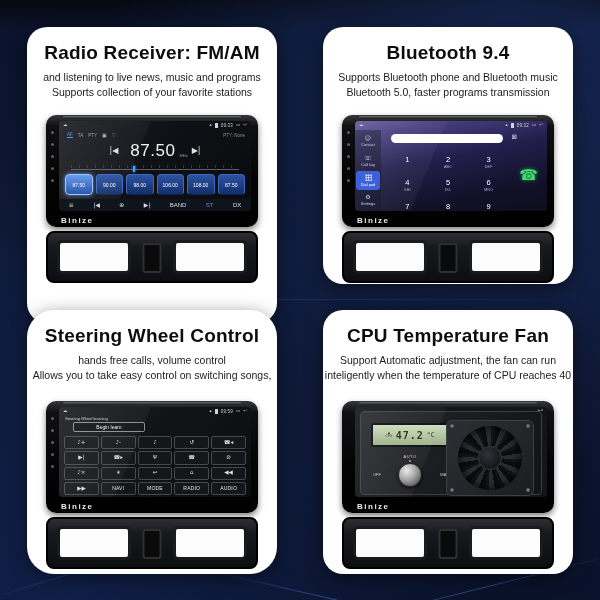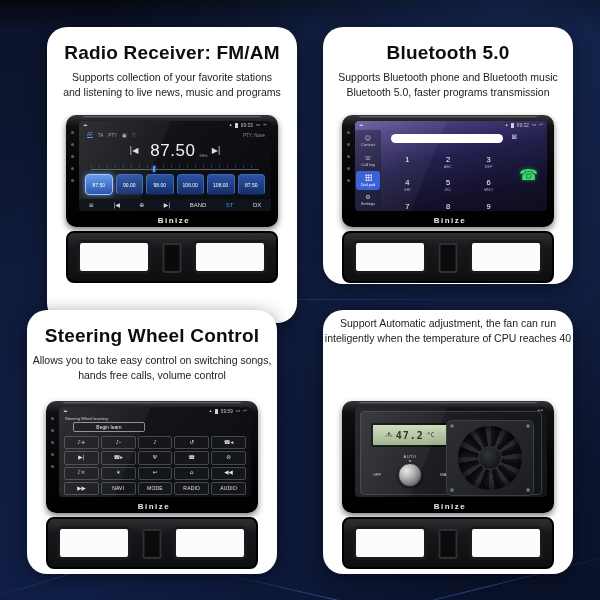--- a/index.html
+++ b/index.html
@@ -14,44 +14,44 @@
                radial-gradient(ellipse at 10% 100%, rgba(35,70,160,.25), transparent 55%);
     pointer-events:none; }
   .diag { position:absolute; height:1px;
     background:linear-gradient(90deg,transparent, rgba(90,130,240,.45), transparent); }
   .hline { position:absolute; left:0; top:299px; width:600px; height:1px;
     background:linear-gradient(90deg,transparent, rgba(60,100,200,.28), transparent); }
 
   
   .card { position:absolute; width:250px; background:#fff; border-radius:20px;
     overflow:hidden; box-shadow:0 4px 18px rgba(0,0,0,.45); }
-  #card-radio     { left:27px;  top:27px;  height:296px;margin-left:20px; }
+  #card-radio     { left:27px;  top:27px;  height:296px; }
   #card-bluetooth { left:323px; top:27px;  height:257px; }
-  #card-swc       { left:27px;  top:310px; height:264px; }
+  #card-swc       { left:27px;  top:310px; height:264px;border-radius:27px; }
   #card-fan       { left:323px; top:310px; height:264px; }
   .card-title { margin-top:15px; text-align:center; font-size:19px; font-weight:700;
     color:#0d0d0d; letter-spacing:.2px; }
   .card-desc { margin-top:6px; text-align:center; font-size:10.5px; color:#1b1b1b; line-height:1.4; }
 
   
   .device { position:absolute; left:50%; transform:translateX(-50%); top:88px; width:212px; }
   #card-swc .device, #card-fan .device { top:91px; }
   .bezel { position:relative; width:212px; height:112px; border-radius:10px;
     background:linear-gradient(180deg,#36373a 0%, #101013 10%, #040405 55%, #000 100%);
     box-shadow:0 3px 6px rgba(0,0,0,.5); }
   .bezel::before { content:""; position:absolute; top:1px; left:8%; right:8%; height:2px;
     background:linear-gradient(180deg,#6b6d72,transparent); border-radius:2px; }
   .side-btns { position:absolute; left:3px; top:16px; width:7px; display:flex;
     flex-direction:column; gap:9px; align-items:center; }
   .side-btns i { width:3px; height:3px; border-radius:50%; background:#5a5d63; }
   .screen { position:absolute; left:13px; top:6px; right:7px; bottom:16px;
     border-radius:4px; overflow:hidden; background:#0c0d11; }
   .screen::after { content:""; position:absolute; inset:0; pointer-events:none;
     background:linear-gradient(112deg, rgba(255,255,255,.09) 0%, rgba(255,255,255,.04) 40%, rgba(255,255,255,0) 40.5%); }
-  .brand { position:absolute; bottom:2px; left:4px; right:0; text-align:center;
+  .brand { position:absolute; bottom:2px; left:15px; right:0; text-align:left;
     color:#ececec; font-size:8px; font-weight:700; letter-spacing:1.5px; }
   .dash { position:relative; margin-top:4px; width:212px; height:52px; border-radius:8px;
     background:linear-gradient(180deg,#2e2f33,#17181b 30%,#0d0e10); border:2px solid #000; }
   .vent { position:absolute; top:7px; width:74px; height:34px; background:#fcfcfc;
     border:3px solid #191a1c; border-radius:5px; }
   .vent.left { left:9px; } .vent.right { right:9px; }
   .vent-center { position:absolute; left:50%; transform:translateX(-50%); top:10px;
     width:19px; height:30px; background:#0a0a0b; border:2px solid #2e2f33; border-radius:3px; }
 
   
@@ -171,22 +171,22 @@
 <body>
 
 <div class="hline"></div>
 <div class="diag" style="left:-30px; top:555px; width:320px; transform:rotate(-17deg);"></div>
 <div class="diag" style="left:200px; top:598px; width:260px; transform:rotate(13deg);"></div>
 <div class="diag" style="left:330px; top:588px; width:300px; transform:rotate(-14deg);"></div>
 
 <div class="card" id="card-radio">
   <div class="card-title">Radio Receiver: FM/AM</div>
   <div class="card-desc">
+    <div>and listening to live news, music and programs</div>
     <div>Supports collection of your favorite stations</div>
-    <div>and listening to live news, music and programs</div>
   </div>
   <div class="device">
     <div class="bezel">
       <div class="side-btns">
           <i></i>
           <i></i>
           <i></i>
           <i></i>
           <i></i>
         </div>
@@ -242,21 +242,21 @@
     </div>
     <div class="dash">
       <div class="vent left"></div>
       <div class="vent-center"></div>
       <div class="vent right"></div>
     </div>
   </div>
 </div>
 
 <div class="card" id="card-bluetooth">
-  <div class="card-title">Bluetooth 5.0</div>
+  <div class="card-title">Bluetooth 9.4</div>
   <div class="card-desc">
     <div>Supports Bluetooth phone and Bluetooth music</div>
     <div>Bluetooth 5.0, faster programs transmission</div>
   </div>
   <div class="device">
     <div class="bezel">
       <div class="side-btns">
           <i></i>
           <i></i>
           <i></i>
@@ -314,22 +314,22 @@
       <div class="vent left"></div>
       <div class="vent-center"></div>
       <div class="vent right"></div>
     </div>
   </div>
 </div>
 
 <div class="card" id="card-swc">
   <div class="card-title">Steering Wheel Control</div>
   <div class="card-desc">
+    <div>hands free calls, volume control</div>
     <div>Allows you to take easy control on switching songs,</div>
-    <div>hands free calls, volume control</div>
   </div>
   <div class="device">
     <div class="bezel">
       <div class="side-btns">
           <i></i>
           <i></i>
           <i></i>
           <i></i>
           <i></i>
         </div>
@@ -405,20 +405,21 @@
     </div>
     <div class="dash">
       <div class="vent left"></div>
       <div class="vent-center"></div>
       <div class="vent right"></div>
     </div>
   </div>
 </div>
 
 <div class="card" id="card-fan">
+  <div class="card-title">CPU Temperature Fan</div>
   <div class="card-desc">
     <div>Support Automatic adjustment, the fan can run</div>
     <div>inteligently when the temperature of CPU reaches 40</div>
   </div>
   <div class="device">
     <div class="bezel">
       <div class="screen" id="screen-fan">
         <span class="backico ico">↩</span>
         <div class="fanpanel">
           <div class="lcd">

